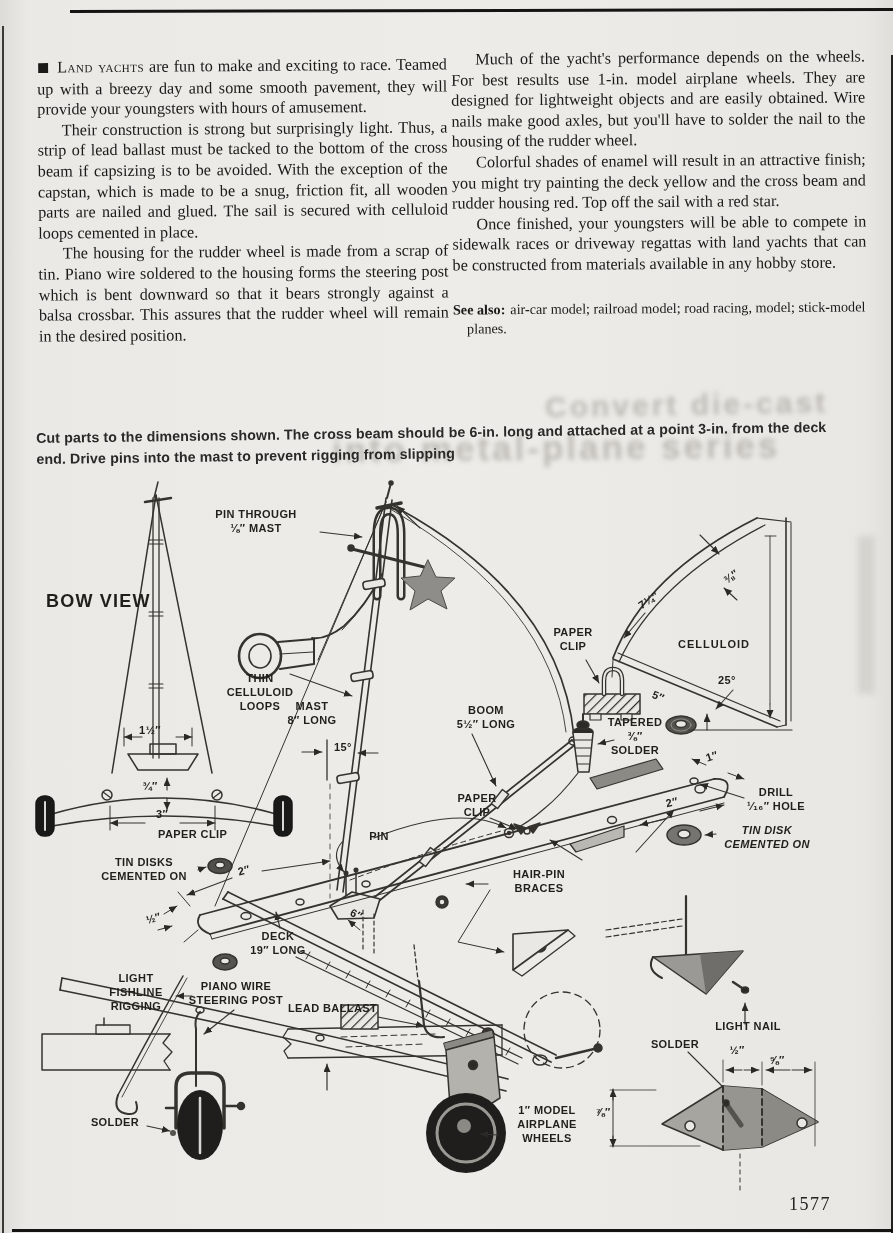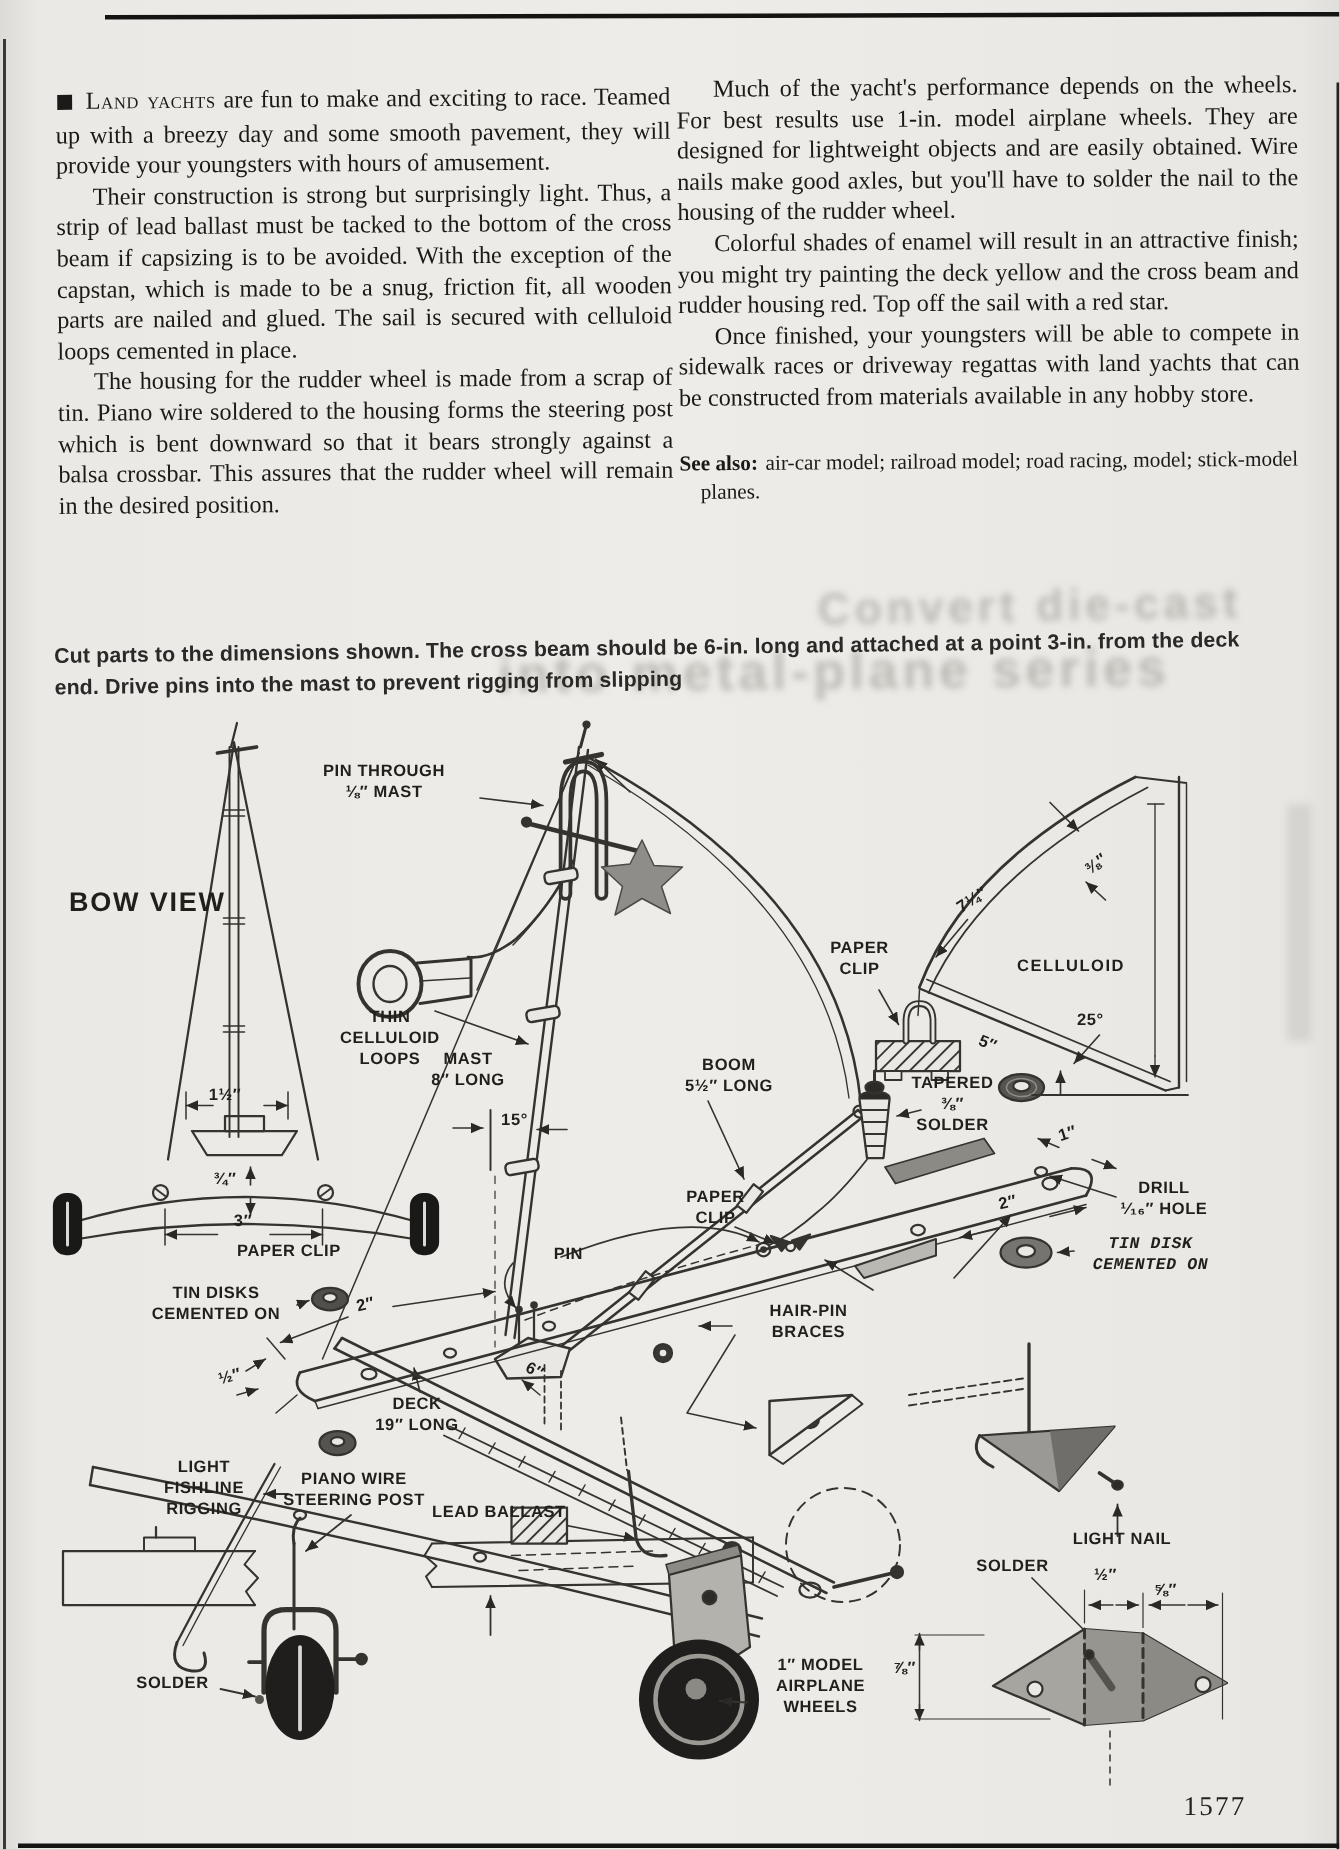--- a/index.html
+++ b/index.html
@@ -34,21 +34,21 @@
   .g1{left:545px;top:388px;font-size:30px;transform:rotate(-1deg);}
   .g2{left:332px;top:428px;font-size:35px;transform:rotate(-0.6deg);}
   .ghost-bar{position:absolute;left:858px;top:536px;width:16px;height:158px;background:rgba(120,118,112,0.17);filter:blur(3px);}
   .diagram{position:absolute;left:0;top:478px;width:893px;height:755px;z-index:1;}
   .diagram svg{position:absolute;left:0;top:0;}
   .dlabel{
     position:absolute;font-family:"Liberation Sans",sans-serif;font-weight:700;
     font-size:11px;line-height:1.25;letter-spacing:.4px;color:#201f1c;text-align:center;white-space:pre-line;
   }
   .dlabel.big{font-size:18px;letter-spacing:1.2px;}
-  .dlabel.it{font-style:italic;font-family:Liberation Mono, monospace;}
+  .dlabel.it{font-style:italic;}
   .dlabel.ta-l{text-align:left;}
   .page-number{position:absolute;left:789px;top:1194px;font-size:18px;letter-spacing:1.5px;color:#232220;font-family:"Liberation Serif",serif;}
 </style>
 </head>
 <body>
 
 <div class="page">
   <div class="edge edge-top"></div>
   <div class="edge edge-left"></div>
   <div class="edge edge-right"></div>

